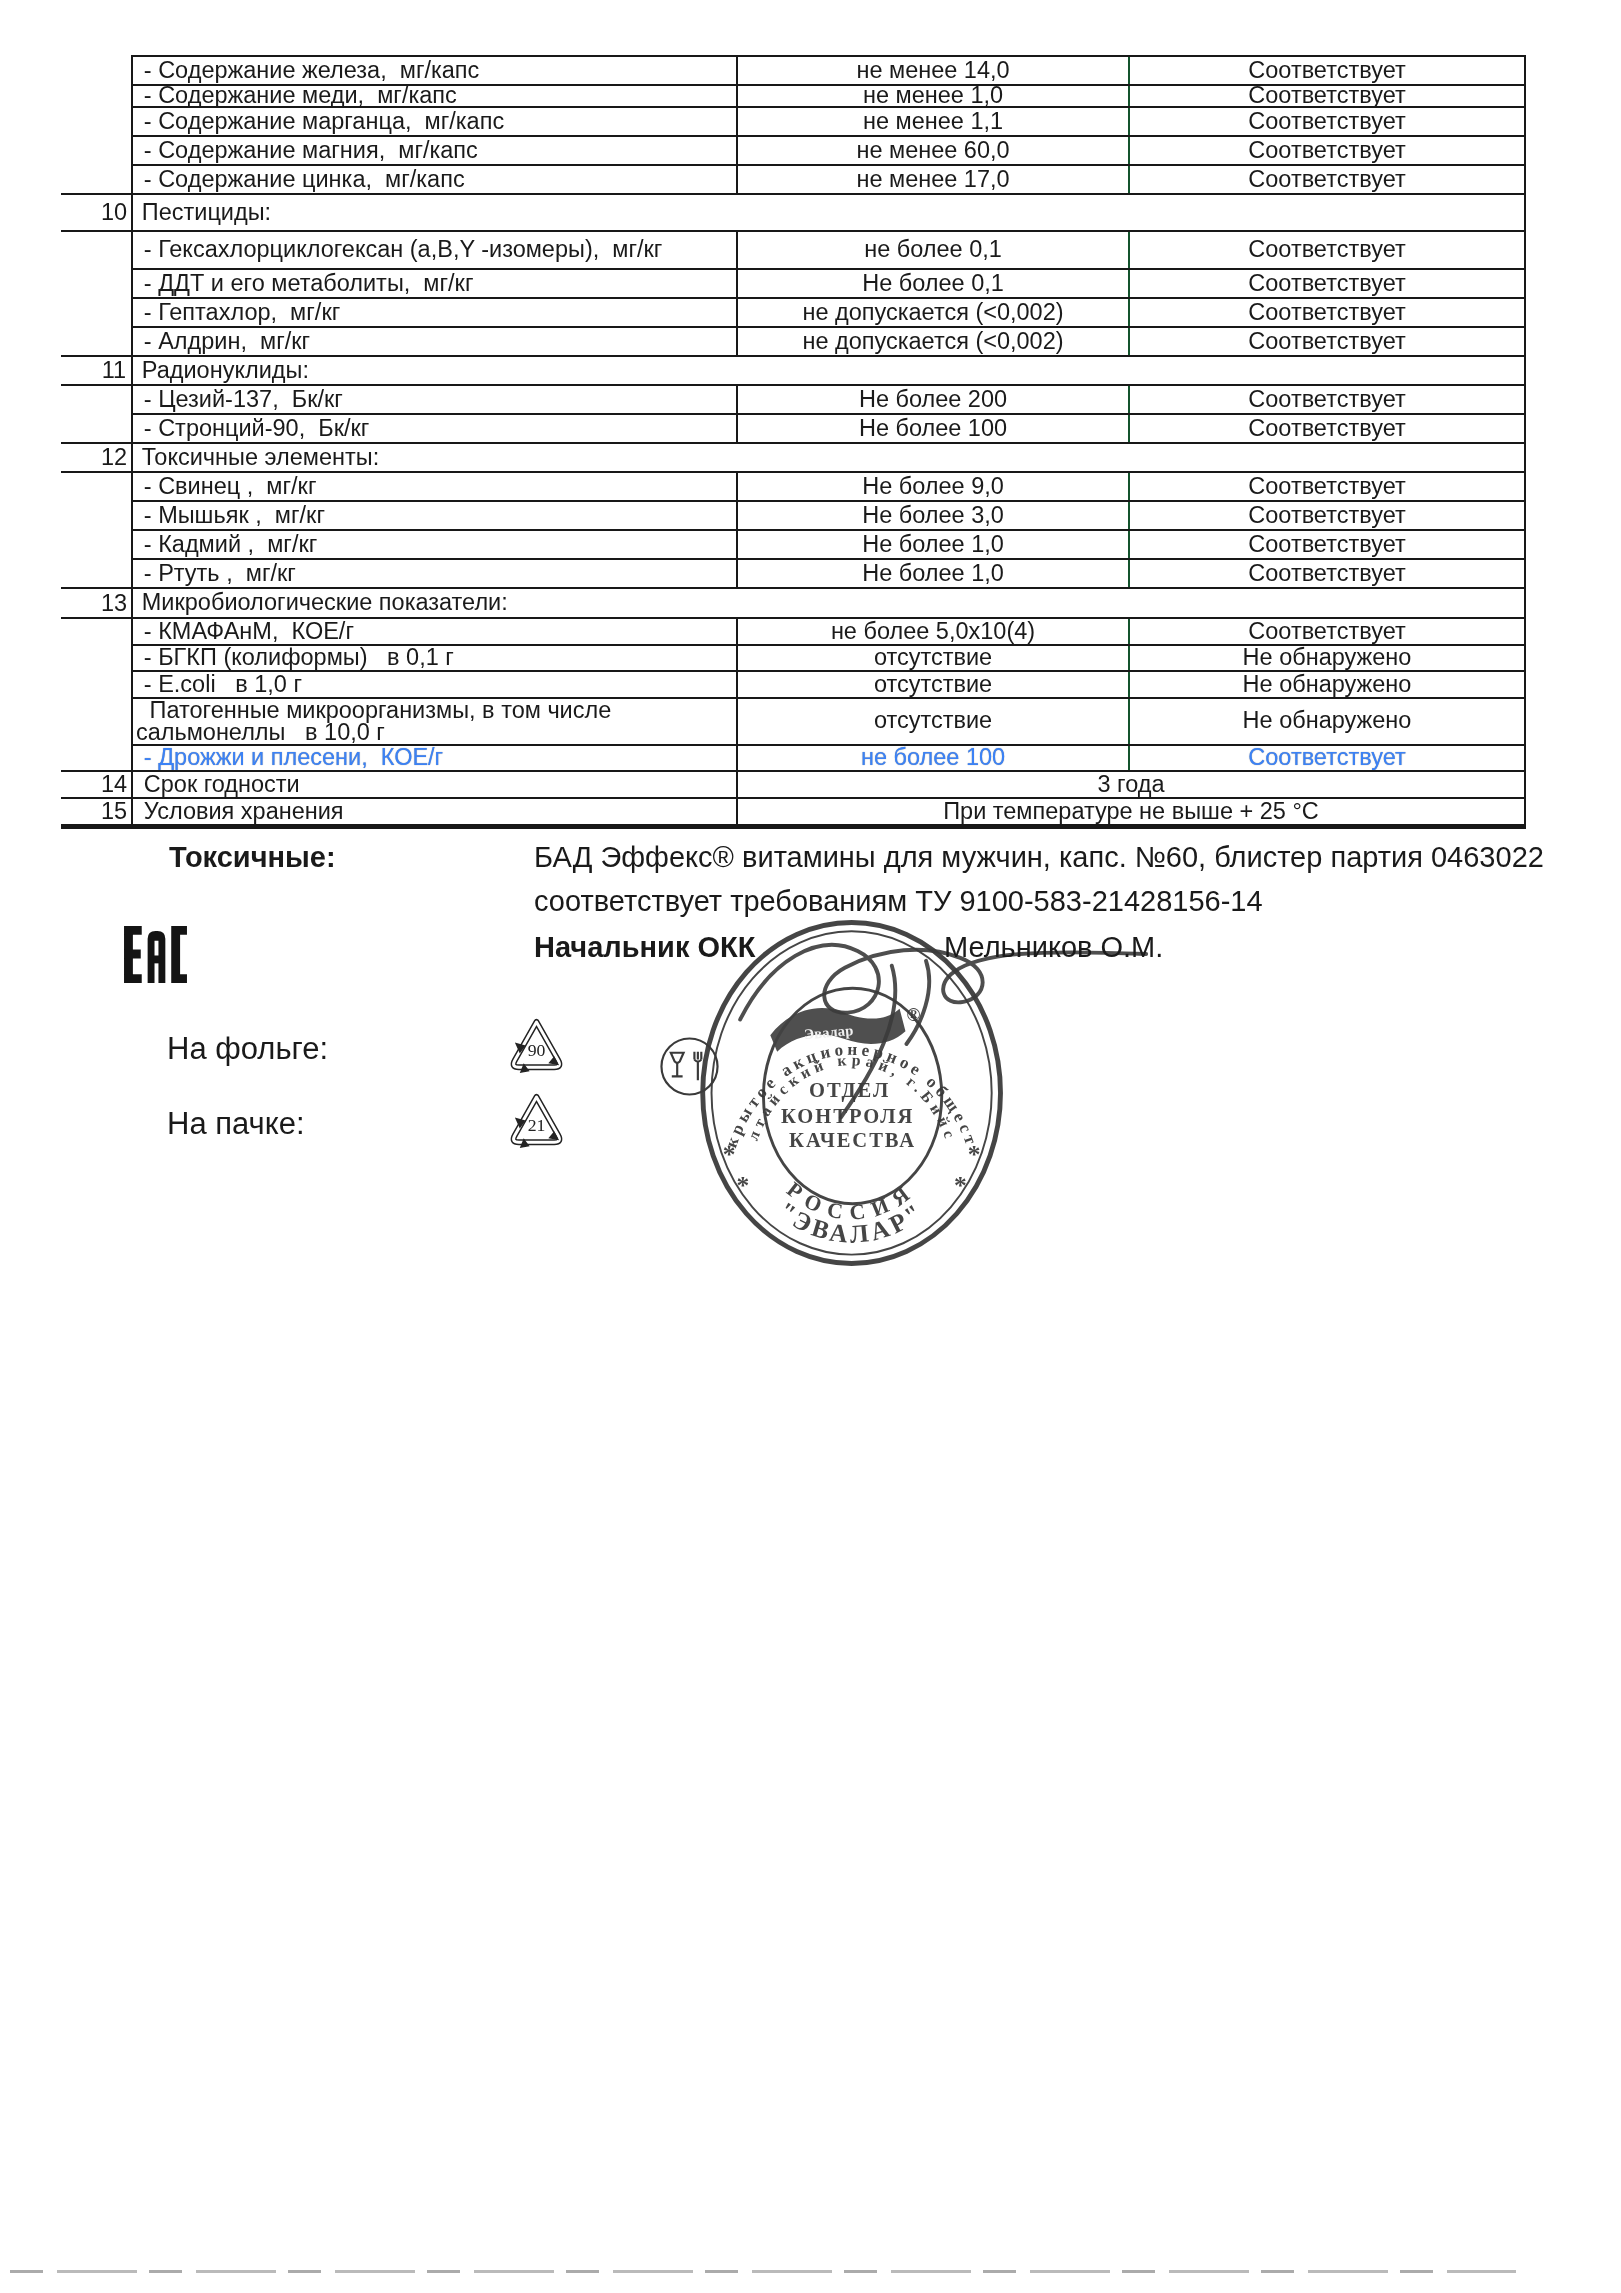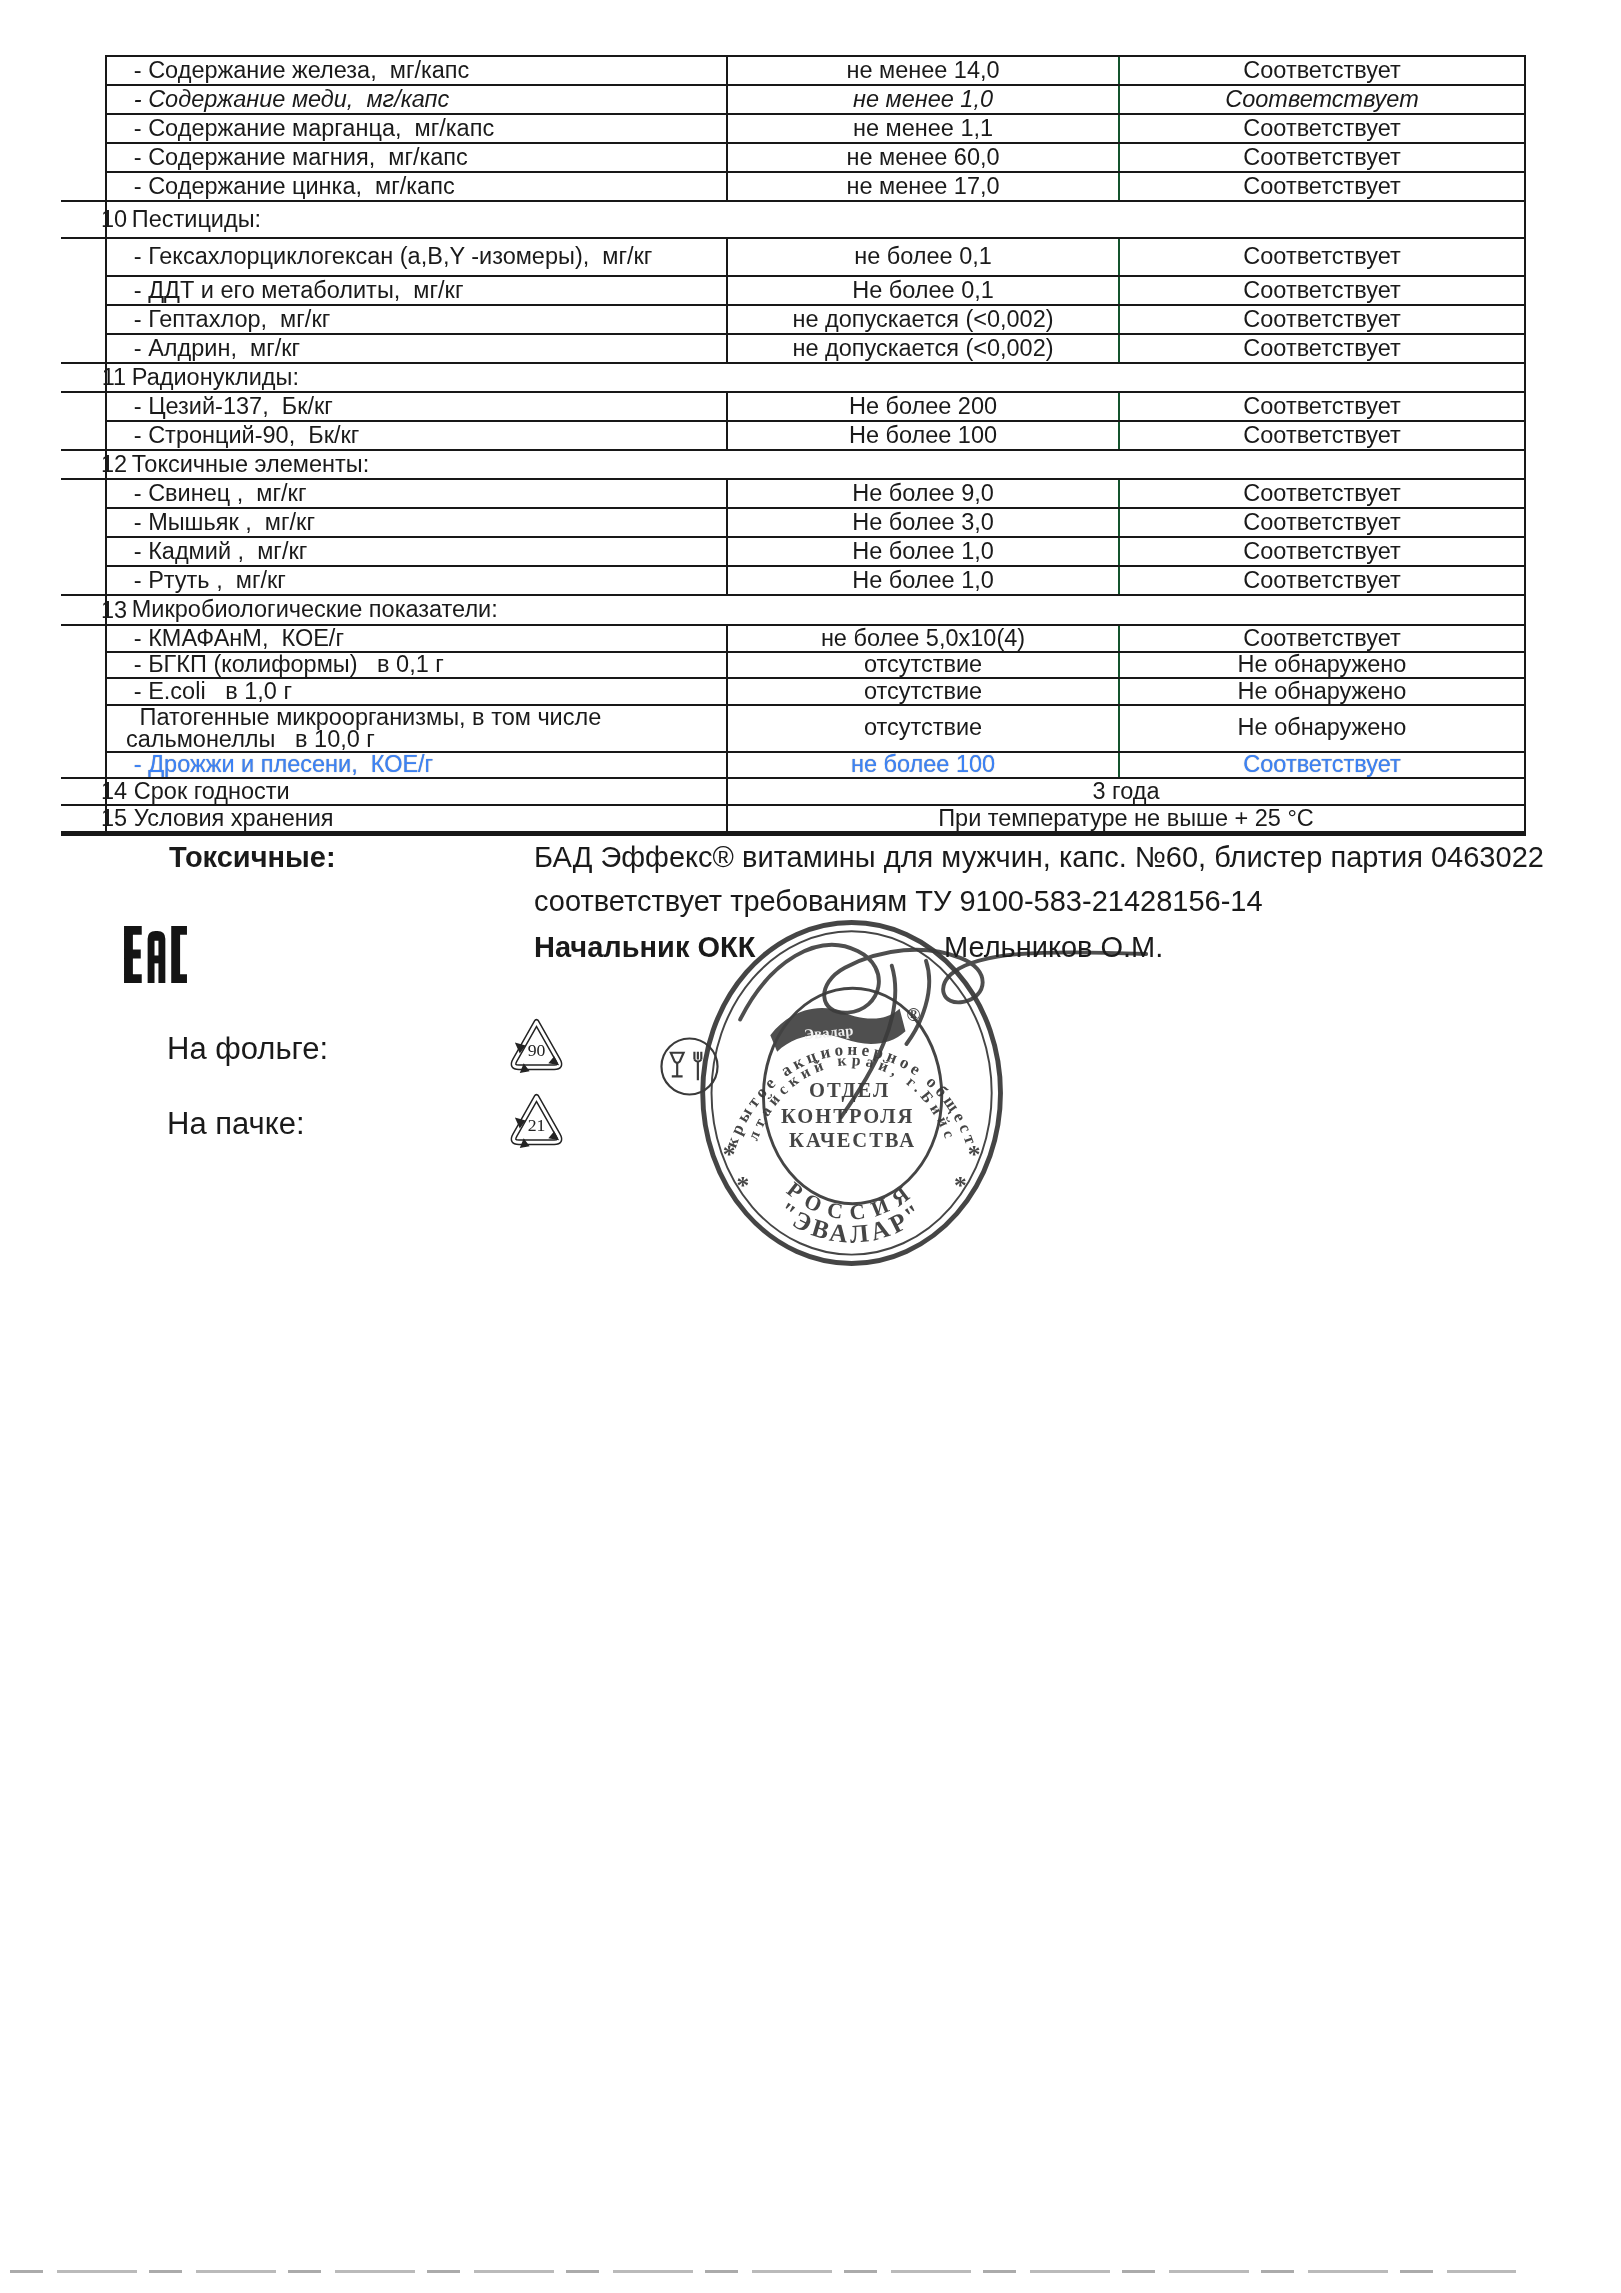--- a/index.html
+++ b/index.html
@@ -7,22 +7,22 @@
         font-family:"Liberation Sans",sans-serif;color:#1a1a1a;}
   
   .tbl{position:absolute;left:61px;top:55px;width:1465px;border-bottom:5.9px solid #181818;box-sizing:border-box;}
   .row{position:relative;box-sizing:border-box;}
   .row.bt3{border-top:2.9px solid #181818;}
   .row.bt2{border-top:2px solid #181818;}
   .row.btm3 .main{border-top:2.9px solid #181818;}
   .row.btm2 .main{border-top:2px solid #181818;}
   .num{position:absolute;left:0;top:0;width:106px;height:100%;display:flex;align-items:center;
        justify-content:center;font-size:23.5px;}
-  .main{margin-left:44px;height:100%;border-left:2px solid #181818;border-right:2px solid #181818;
-        display:flex;box-sizing:border-box;background:#fff;padding-left:16px;}
+  .main{margin-left:70px;height:100%;border-left:2px solid #181818;border-right:2px solid #181818;
+        display:flex;box-sizing:border-box;background:#fff;}
   .cell{display:flex;align-items:center;box-sizing:border-box;font-size:23.5px;line-height:25.5px;white-space:pre;}
   .c-name{width:603px;padding-left:10.8px;}
   .c-name.two{flex-direction:column;align-items:flex-start;justify-content:center;padding-left:2.9px;line-height:22.5px;}
   .c-name.two .l1{padding-left:13.7px;}
   .c-val{width:392px;justify-content:center;border-left:2px solid #181818;text-align:center;}
   .c-res{flex:1;justify-content:center;border-left:2px solid #14532d;}
   .c-cat{width:100%;padding-left:8.8px;}
   .c-merge{flex:1;justify-content:center;border-left:2px solid #181818;}
   .faded{color:#3b82f6;text-shadow:0 0 1px #8a8a8a;}
   
@@ -41,21 +41,21 @@
 
   <div class="tbl" id="tbl">
       <div class="row btm3" style="height: 29px;">
         <div class="num"></div>
         <div class="main">
           <div class="cell c-name">- Содержание железа,  мг/капс</div>
           <div class="cell c-val">не менее 14,0</div>
           <div class="cell c-res">Соответствует</div>
         </div>
       </div>
-      <div class="row btm2" style="height: 29px; font-style: italic;">
+      <div class="row btm2" style="height: 22px;">
         <div class="num"></div>
         <div class="main">
           <div class="cell c-name">- Содержание меди,  мг/капс</div>
           <div class="cell c-val">не менее 1,0</div>
           <div class="cell c-res">Соответствует</div>
         </div>
       </div>
       <div class="row btm2" style="height: 29px;">
         <div class="num"></div>
         <div class="main">

